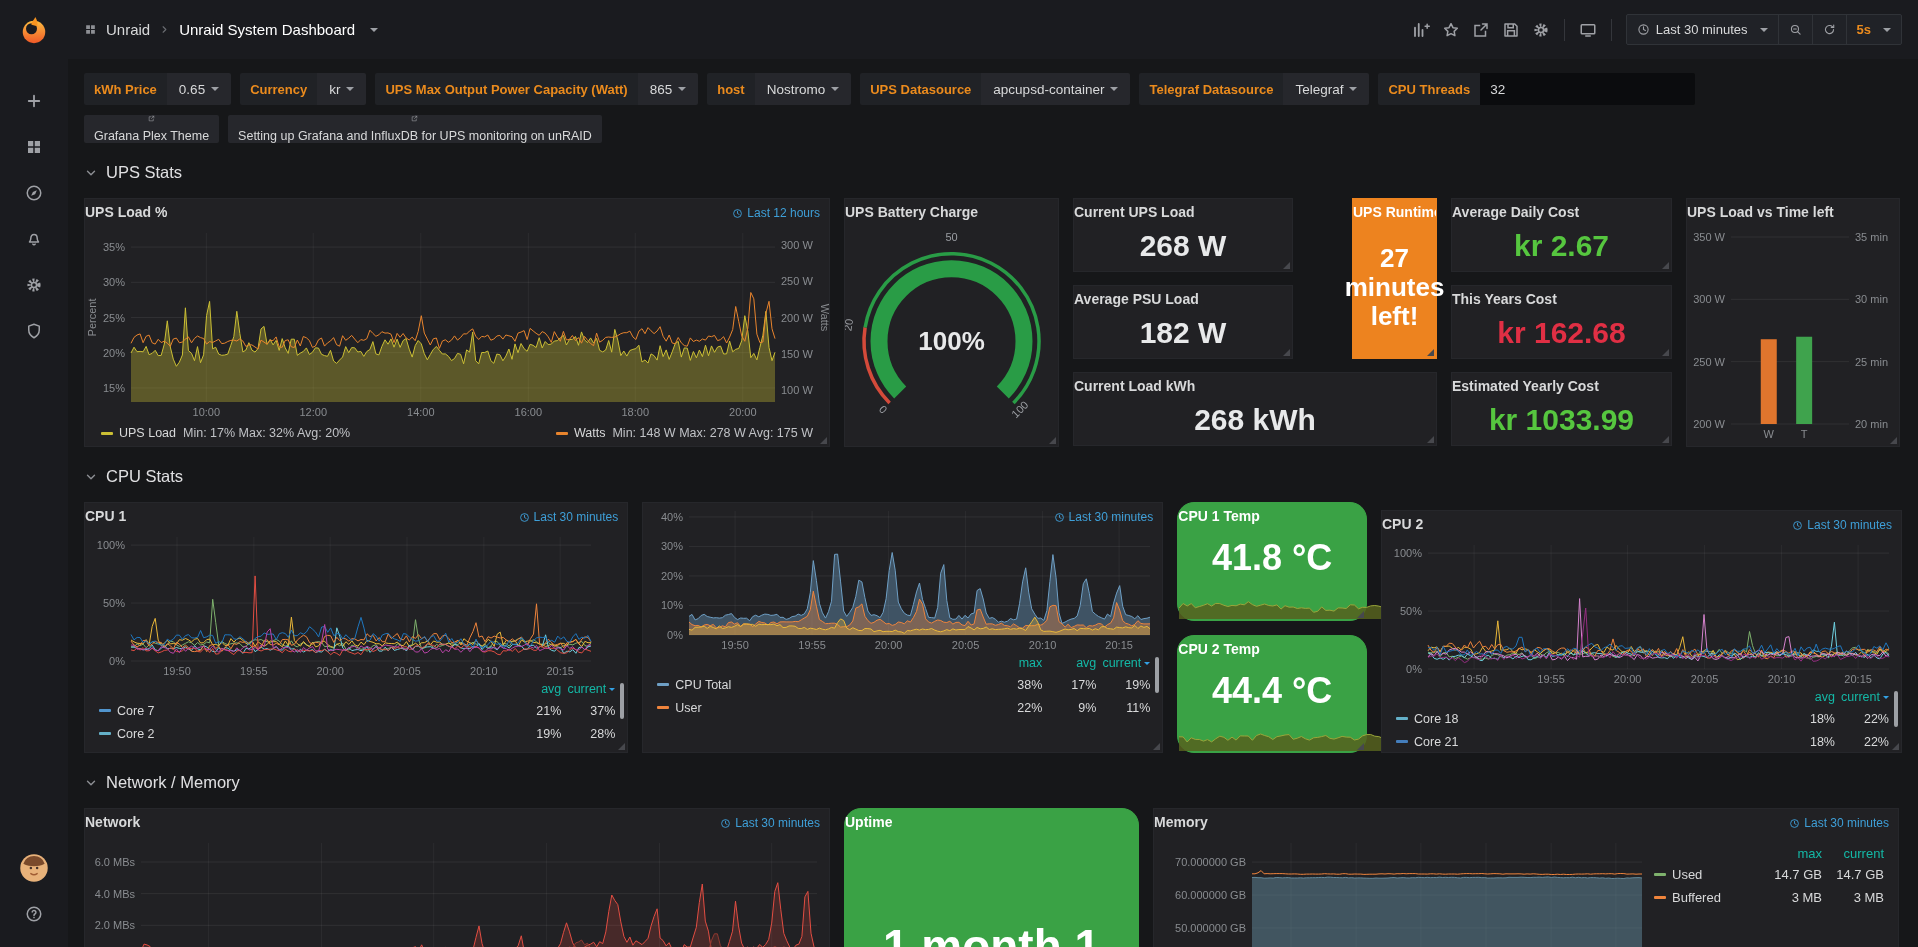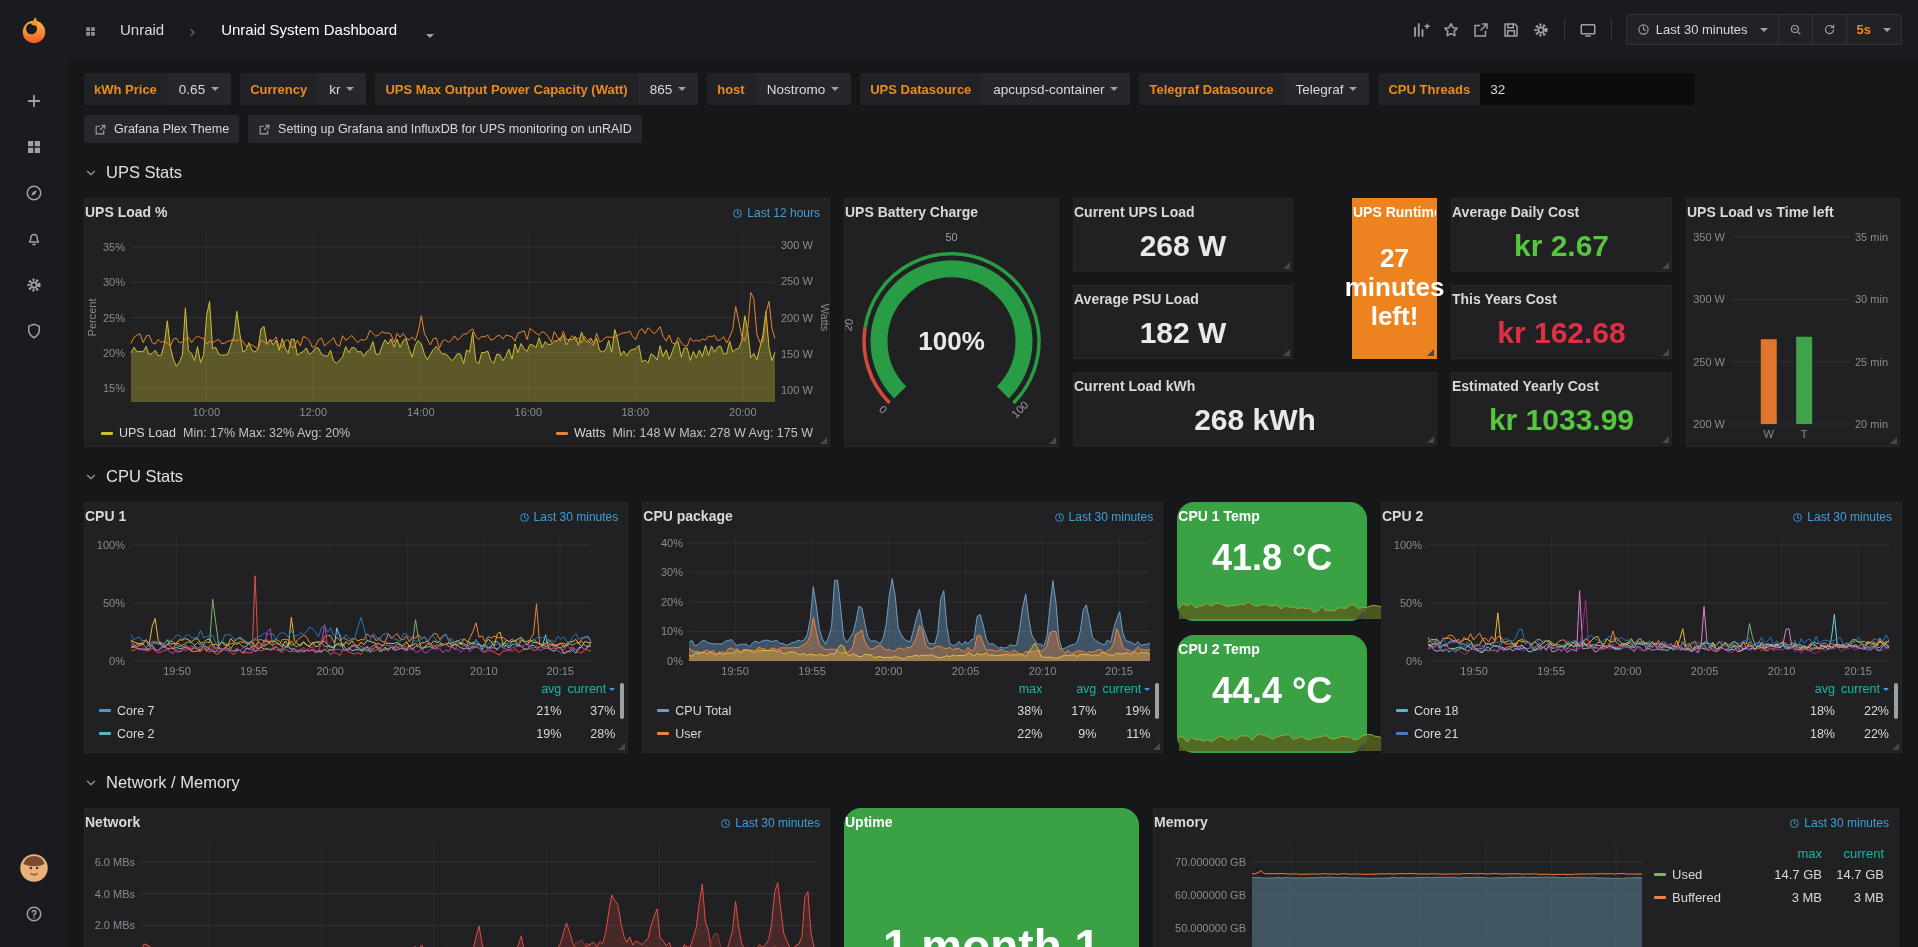--- a/index.html
+++ b/index.html
@@ -13,41 +13,41 @@
   .logo-box { height:60px; display:flex; align-items:center; justify-content:center; cursor:pointer; }
   .side-item { height:46px; display:flex; align-items:center; justify-content:center; color:#8d8f94; cursor:pointer; }
   .side-top { margin-top:18px; }
   .side-bottom { margin-top:auto; margin-bottom:10px; }
   .ic { width:18px; height:18px; color:#9fa1a6; }
   .ic-sm { width:13px; height:13px; }
   .ic-xs { width:11px; height:11px; }
   
   .main { margin-left:68px; }
   .navbar { height:59px; background:#1a1b1f; display:flex; align-items:center; padding:0 16px; }
-  .crumb { display:flex; align-items:flex-end; gap:23px; }
+  .crumb { display:flex; align-items:center; gap:9px; }
   .crumb-app { font-size:15px; color:#d8d9da; cursor:pointer; }
   .crumb-title { font-size:15px; color:#ffffff; font-weight:500; cursor:pointer; }
   .caret { display:inline-block; width:0; height:0; border-left:4px solid transparent; border-right:4px solid transparent; border-top:4px solid #9da0a5; margin-left:6px; vertical-align:middle; }
   .caret-sm { border-left-width:3px; border-right-width:3px; border-top-width:3px; margin-left:3px; }
   .nav-right { margin-left:auto; display:flex; align-items:center; }
   .nav-btn { width:30px; height:30px; display:flex; align-items:center; justify-content:center; cursor:pointer; color:#b0b2b6; }
   .nav-div { width:1px; height:22px; background:#34363b; margin:0 8px; }
   .time-group { display:flex; align-items:center; height:31px; background:#202227; border:1px solid #303338; border-radius:2px; margin-left:6px; }
   .tg-seg { display:flex; align-items:center; gap:6px; padding:0 10px; height:100%; cursor:pointer; color:#d8d9da; font-size:13px; }
   .tg-seg + .tg-seg { border-left:1px solid #303338; }
   .tg-orange { color:#eb8b1d; font-weight:600; }
   
   .dash { padding:14px 16px 0 16px; }
   .var-row { display:flex; gap:9px; flex-wrap:wrap; align-items:center; }
   .chip { display:flex; align-items:stretch; height:32px; border-radius:2px; overflow:hidden; }
   .chip-label { display:flex; align-items:center; padding:0 10px; background:#202226; color:#eb8b1d; font-size:13px; font-weight:600; white-space:nowrap; }
   .chip-value { display:flex; align-items:center; padding:0 12px; background:#26272c; color:#d8d9da; font-size:13.5px; cursor:pointer; white-space:nowrap; }
   .chip-input { width:215px; background:#0b0c0e; border:none; outline:none; color:#d8d9da; font-size:13.5px; padding:0 10px; font-family:"Liberation Sans",sans-serif; }
   .links-row { display:flex; gap:9px; margin-top:10px; }
-  .link-chip { display:flex; align-items:center; gap:7px; height:28px; padding:0 10px; background:#26272c; border-radius:2px; color:#d8d9da; font-size:12.5px; text-decoration:none; cursor:pointer; }
+  .link-chip { display:flex; align-items:center; gap:7px; height:28px; padding:0 10px; background:#26272c; border-radius:2px; color:#d8d9da; font-size:12.5px; text-decoration:none; cursor:pointer;flex-direction:column; }
   .section { display:flex; align-items:center; gap:8px; margin:20px 0 16px 0; font-size:16.5px; font-weight:500; color:#e0e0e2; cursor:pointer; }
   .section .ic { width:14px; height:14px; color:#8d8f94; }
   
   .row { display:flex; gap:14px; margin-bottom:14px; }
   .row-ups { height:249px; }
   .row-cpu { height:251px; }
   .row-net { height:249px; }
   .panel { position:relative; background:#212124; border:1px solid #26272b; display:flex; flex-direction:column; }
   .panel::after { content:''; position:absolute; right:2px; bottom:2px; width:0; height:0; border-left:7px solid transparent; border-bottom:7px solid #47484d; }
   .p-title { flex:none; height:26px; line-height:26px; text-align:left; font-size:14px; font-weight:700; color:#d8d9da; cursor:pointer; white-space:nowrap; overflow:hidden; }
@@ -56,21 +56,21 @@
   .chart { position:relative; width:100%; }
   
   .w-upsload { width:746px; }
   .w-gauge   { width:215px; }
   .mid  { width:364px; display:grid; grid-template-columns:220px 130px; grid-template-rows:74px 74px 74px; gap:13px 14px; }
   .costs{ width:221px; display:grid; grid-template-rows:74px 74px 74px; gap:13px; }
   .w-bar { width:214px; }
   .span-rows { grid-column:2; grid-row:1/3; }
   .span-cols { grid-column:1/3; grid-row:3; }
   
-  .w-cpu1 { width:608px; } .w-pkg { width:521px; } .temps { width:212px; display:flex; flex-direction:column; gap:14px; } .temps .panel { flex:1; } .w-cpu2 { width:521px; }
+  .w-cpu1 { width:608px; } .w-pkg { width:521px; } .temps { width:212px; display:flex; flex-direction:column; gap:14px; } .temps .panel { flex:1; } .w-cpu2 { width:521px;margin-top:8px; }
   
   .w-net { width:746px; } .w-uptime { width:295px; } .w-mem { width:746px; }
   
   .ch-upsload { height:197px; }
   .ch-gauge { height:215px; }
   .ch-bar { height:217px; }
   .ch-cpu { height:150px; }
   .ch-net { height:140px; }
   .ch-mem { height:190px; }
   
@@ -574,21 +574,20 @@
                   <a>Core 2</a>
                 </span>
               <span class="lt-val">19%</span>
               <span class="lt-val">28%</span>
             </div>
             <div class="lt-scroll"></div>
           </div>
         </div>
 
         <div class="panel w-pkg">
-          <div class="p-title">CPU package</div>
           <div class="p-time">
             <svg class="ic">
                 <use href="#i-clock"></use>
               </svg>
             <span>Last 30 minutes</span>
           </div>
           <div class="chart ch-cpu"><svg width="519" height="150">
                 <line x1="46" y1="132" x2="507" y2="132" stroke="rgba(255,255,255,0.07)"></line>
                 <text x="40" y="136" text-anchor="end" fill="#898c90" font-size="11">0%</text>
                 <line x1="46" y1="102.47619047619047" x2="507" y2="102.47619047619047" stroke="rgba(255,255,255,0.07)"></line>

